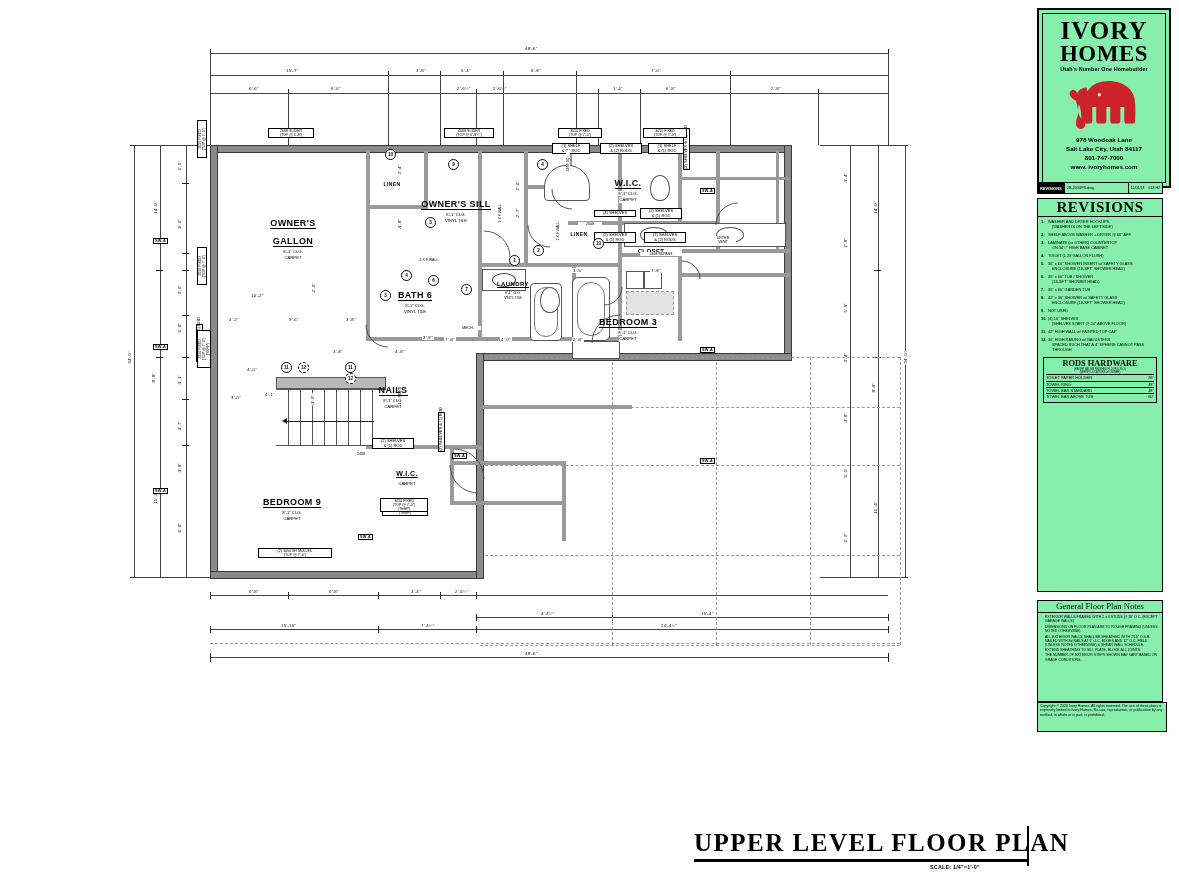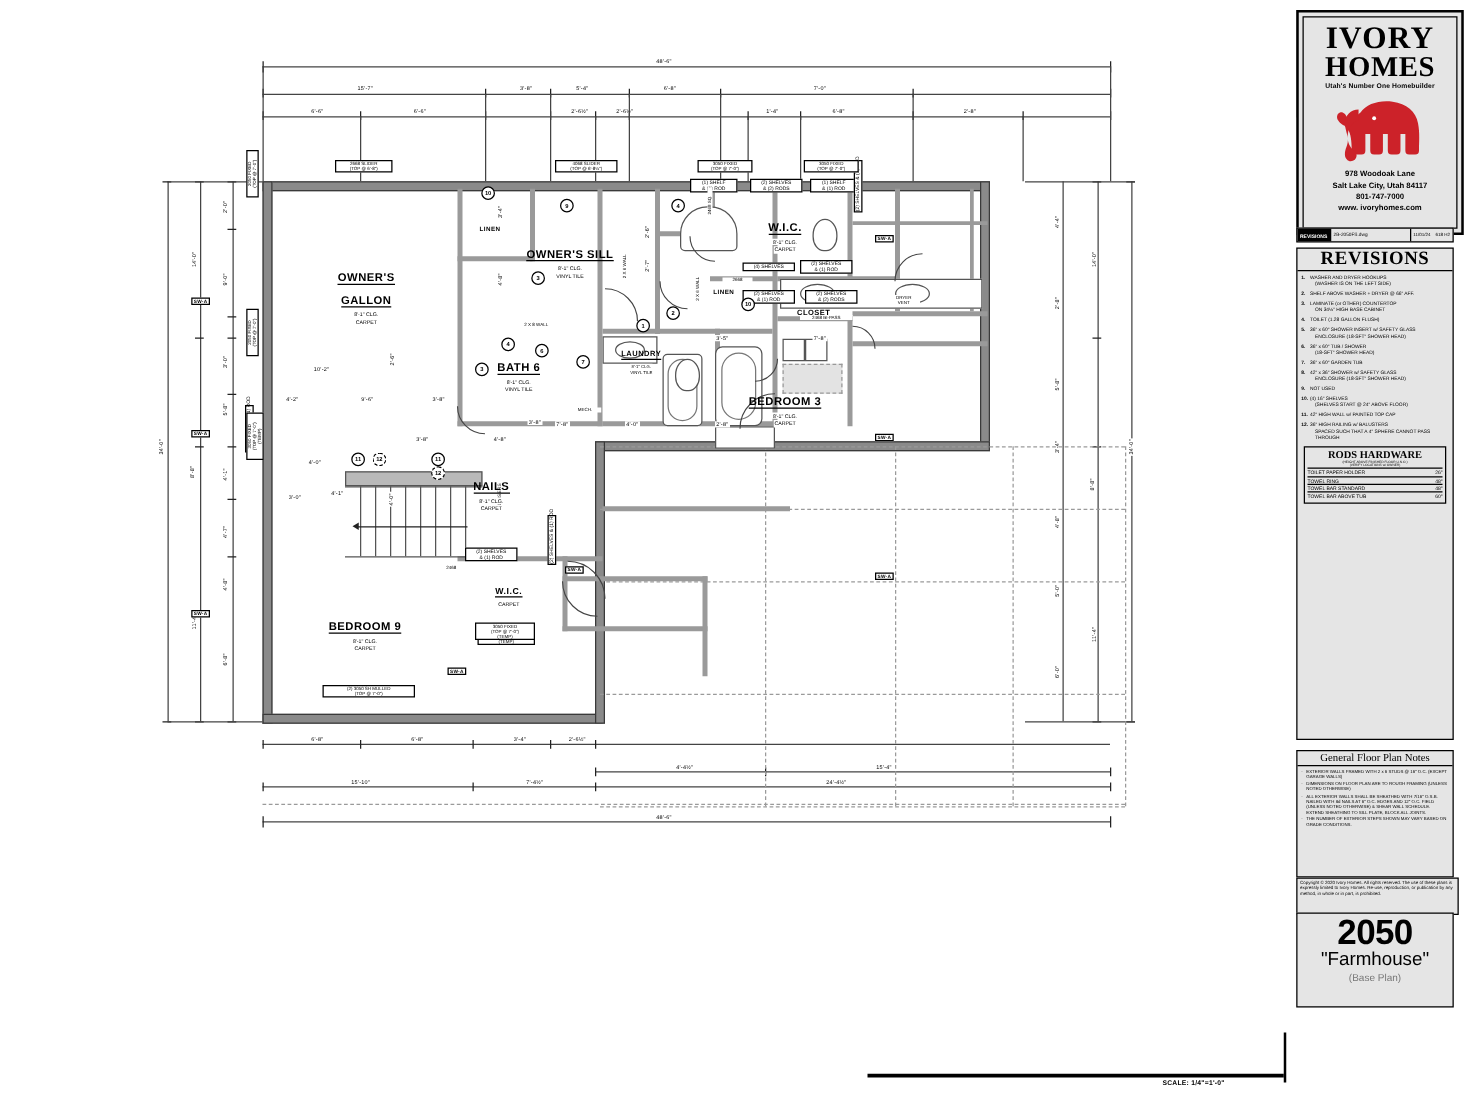--- a/index.html
+++ b/index.html
@@ -33,21 +33,21 @@
   .swtag:after{content:"";position:absolute;}
   .winmark{position:absolute;border:.8px solid #000;background:#fff;
            font-size:3.6px;text-align:center;line-height:1.15;padding:0 1px;}
   .fix{position:absolute;border:1px solid #555;background:#fff;}
   .oval{position:absolute;border:1px solid #555;background:#fff;border-radius:50%;}
   .dash{position:absolute;border-top:1px dashed #9a9a9a;}
   .dashv{position:absolute;border-left:1px dashed #9a9a9a;}
 
   
   .panel{position:absolute;left:1037px;top:8px;width:140px;}
-  .pbox{position:absolute;border:1.4px solid #000;background:#e5e5e5;}
+  .pbox{position:absolute;border:1.4px solid #000;background:#86efac;}
 
   .logobox{left:0;top:0;width:124px;height:170px;border:2px solid #000;padding:3px;}
   .logoinner{border:1.6px solid #000;width:100%;height:100%;box-sizing:border-box;
              display:flex;flex-direction:column;align-items:center;padding-top:5px;}
   .lg1{font-family:"Liberation Serif",serif;font-weight:bold;font-size:25px;
        letter-spacing:1px;line-height:.95;}
   .lg2{font-family:"Liberation Serif",serif;font-weight:bold;font-size:23px;
        letter-spacing:.5px;line-height:.95;}
   .lg3{font-size:5.4px;font-weight:bold;letter-spacing:.1px;margin-top:1px;}
   .eleph{width:78px;height:58px;margin:3px 0 2px;}
@@ -651,25 +651,20 @@
             <span class="gndot">·</span>
             <span>THE NUMBER OF EXTERIOR STEPS SHOWN MAY VARY BASED ON GRADE CONDITIONS.</span>
           </div>
       </div>
     </div>
 
     <div class="pbox cpbox">
       <div class="cptxt">Copyright © 2020 Ivory Homes. All rights reserved. The use of these plans is expressly limited to Ivory Homes. Re-use, reproduction, or publication by any method, in whole or in part, is prohibited.</div>
     </div>
 
-    <div class="pbox plbox">
-      <div class="plnum">2050</div>
-      <div class="plname">"Farmhouse"</div>
-      <div class="plbase">(Base Plan)</div>
-    </div>
 
     <div class="tblbox">
       <div class="tblL">
         <div class="sqrow">
             <span class="l">MAIN LEVEL</span>
             <span class="v">1199</span>
           </div>
         <div class="sqrow">
             <span class="l">UPPER LEVEL</span>
             <span class="v">987</span>
@@ -726,17 +721,20 @@
           <div class="shof">
             <span>of</span>
             <b>14</b>
             <span>Sheets</span>
           </div>
         </div>
       </div>
     </div>
   </div>
 
+  <div class="plantitle">
+    <div class="t">UPPER  LEVEL  FLOOR  PLAN</div>
+  </div>
   <div class="ptrule"></div>
   <div class="pt-edge"></div>
   <div class="ptscale">SCALE: 1/4"=1'-0"</div>
 
 </div>
 
 </body></html>

